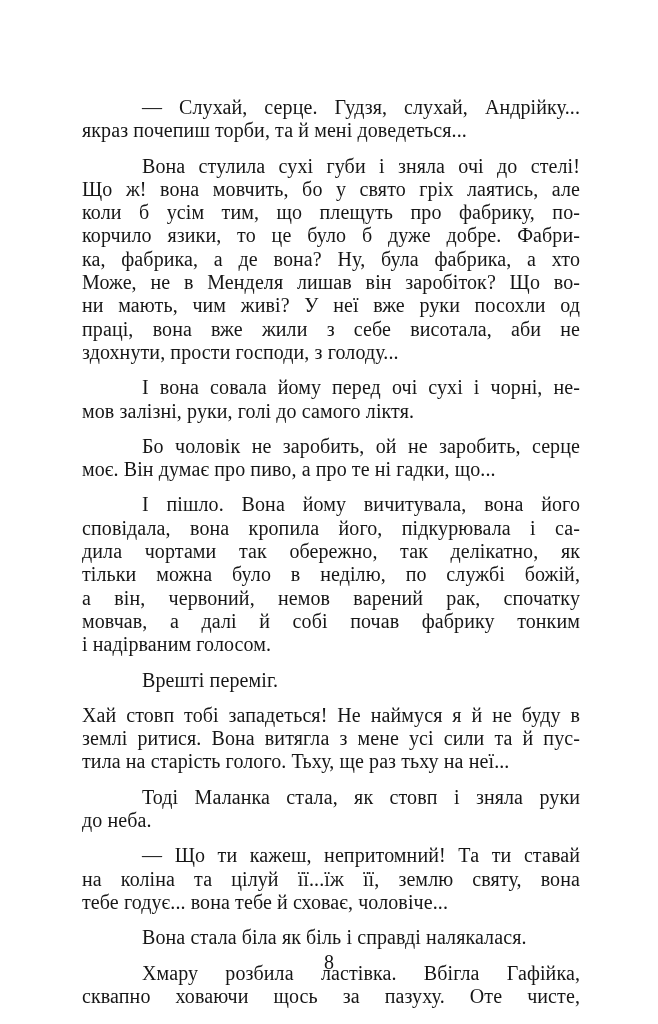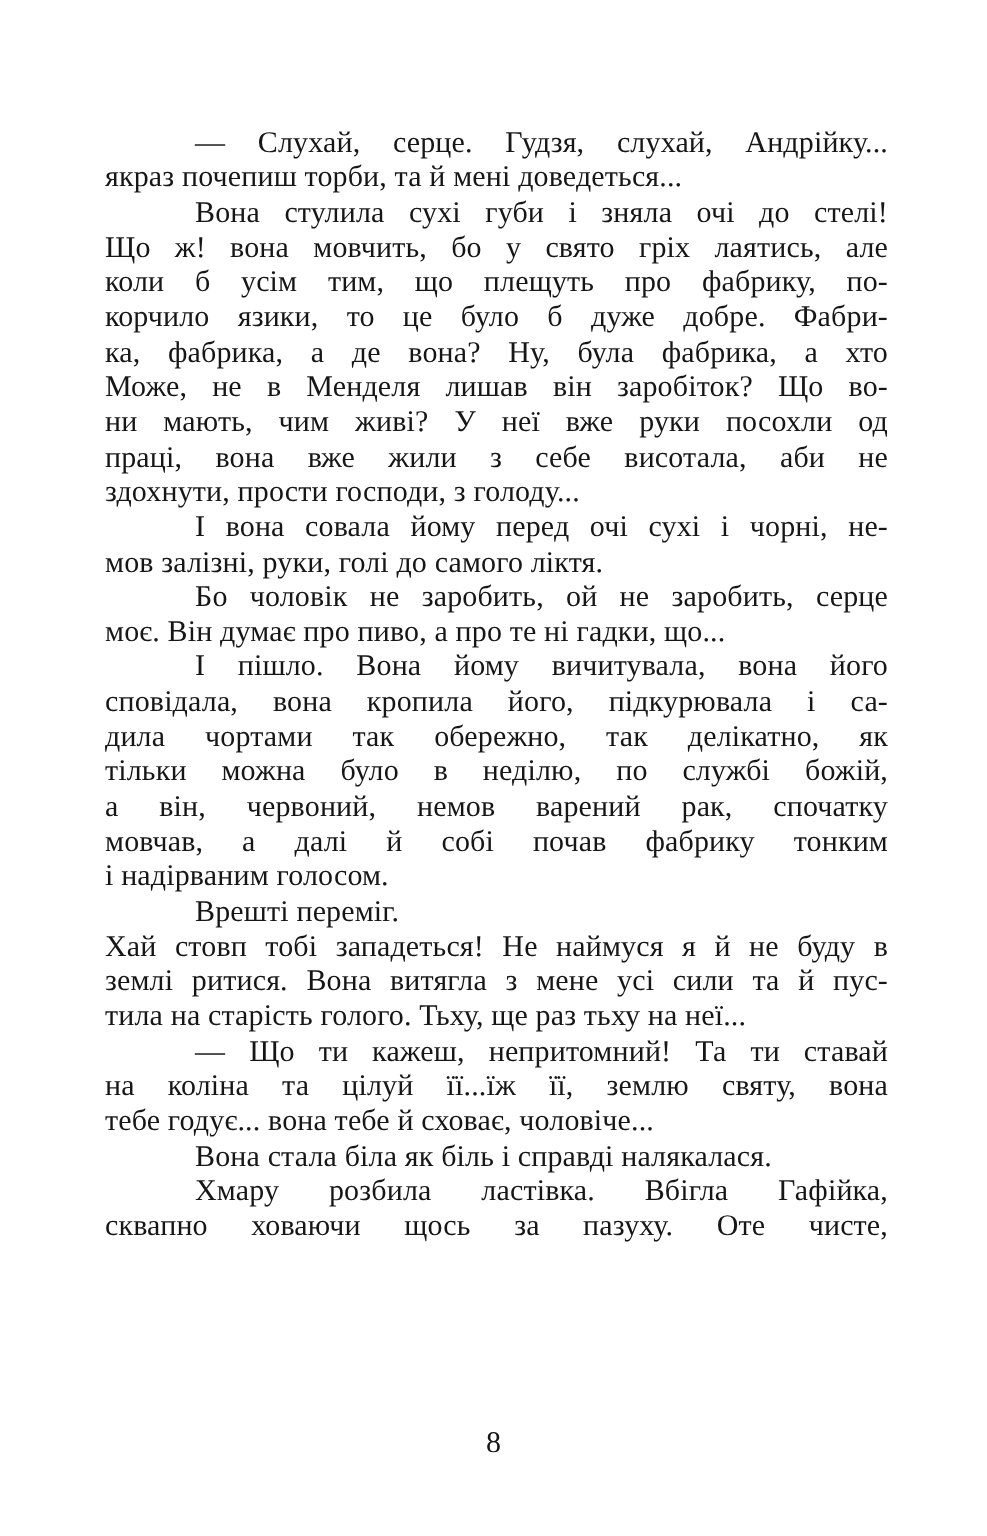--- a/index.html
+++ b/index.html
@@ -19,21 +19,21 @@
   .text-block {
     position: absolute;
     left: 70px;
     top: 84px;
     width: 522px;
     font-size: 20px;
     line-height: 23.3px;
     letter-spacing: 0.1px;
   }
   .paragraph {
-    margin: 0;
+    margin: 12px;
     padding: 0;
   }
   .line {
     display: block;
     text-align: justify;
     text-align-last: justify;
     white-space: normal;
     hyphens: none;
   }
   .line.first {
@@ -92,20 +92,24 @@
       </p>
       <p class="paragraph">
         <span class="line first last">Врешті переміг.</span>
       </p>
       <p class="paragraph">
         <span class="line">Хай стовп тобі западеться! Не наймуся я й не буду в</span>
         <span class="line">землі ритися. Вона витягла з мене усі сили та й пус-</span>
         <span class="line last">тила на старість голого. Тьху, ще раз тьху на неї...</span>
       </p>
       <p class="paragraph">
+        <span class="line first">Тоді Маланка стала, як стовп і зняла руки</span>
+        <span class="line last">до неба.</span>
+      </p>
+      <p class="paragraph">
         <span class="line first">— Що ти кажеш, непритомний! Та ти ставай</span>
         <span class="line">на коліна та цілуй її...їж її, землю святу, вона</span>
         <span class="line last">тебе годує... вона тебе й сховає, чоловіче...</span>
       </p>
       <p class="paragraph">
         <span class="line first last">Вона стала біла як біль і справді налякалася.</span>
       </p>
       <p class="paragraph">
         <span class="line first">Хмару розбила ластівка. Вбігла Гафійка,</span>
         <span class="line">сквапно ховаючи щось за пазуху. Оте чисте,</span>

